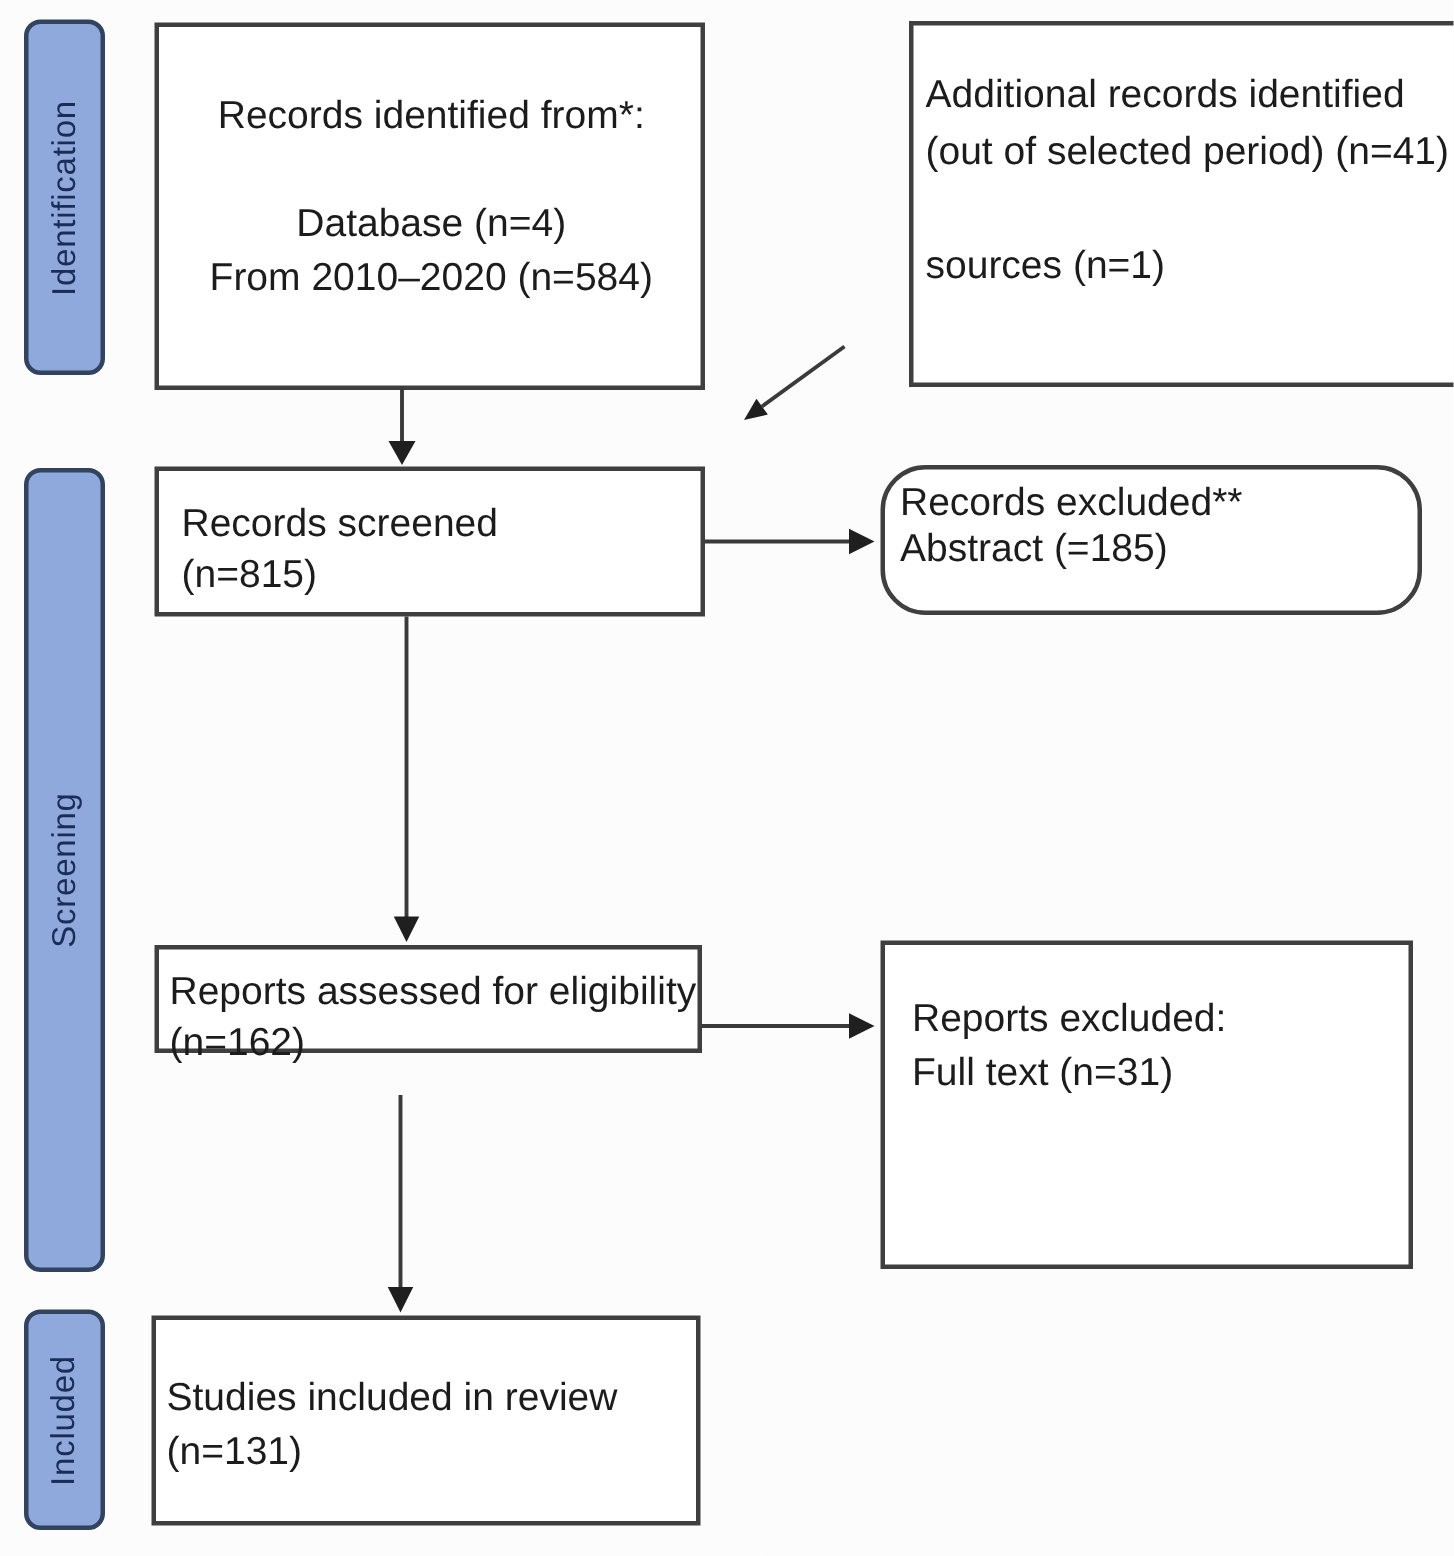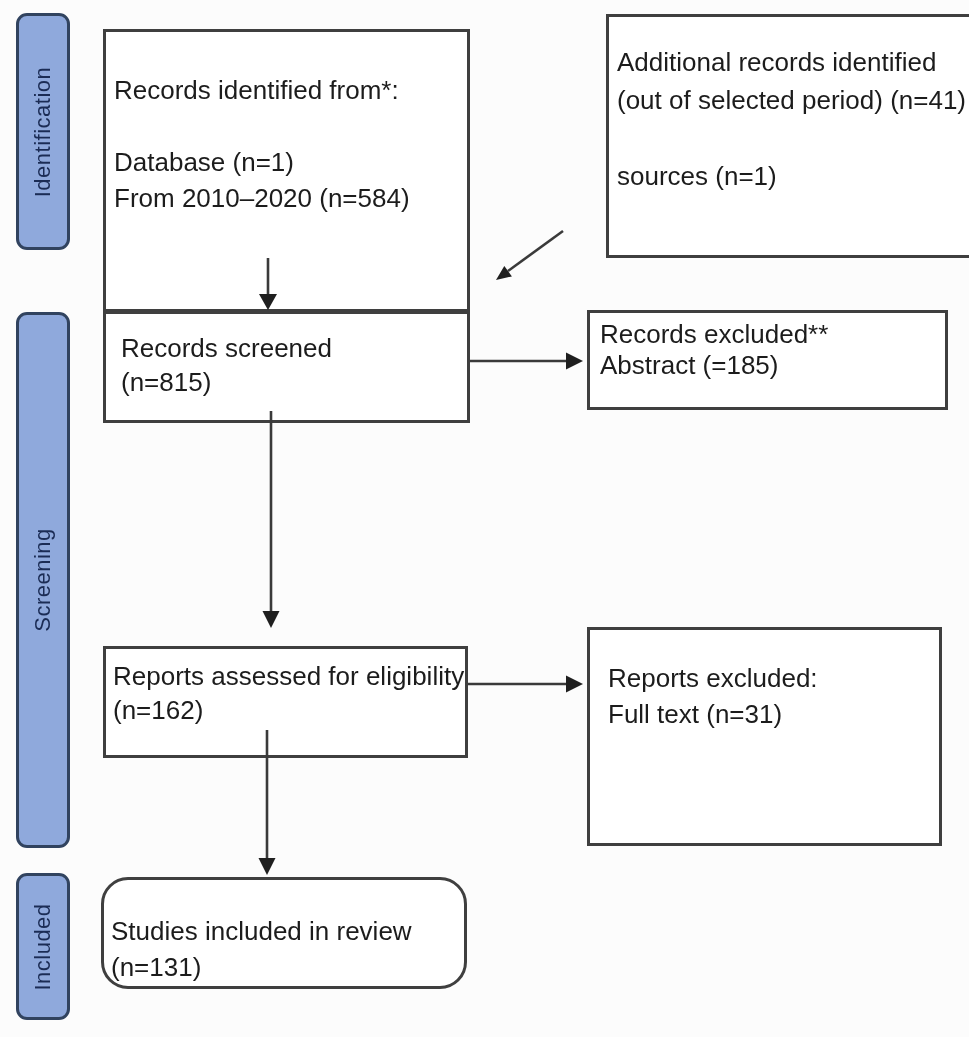--- a/index.html
+++ b/index.html
@@ -41,27 +41,27 @@
     position:absolute;
     background:var(--box-bg);
     border:3px solid var(--box-border);
     box-sizing:border-box;
     font-size:26px;
     line-height:36px;
   }
   .bline{white-space:nowrap;}
   .sp36{height:36px;}
   .sp38{height:38px;}
-  #b1{left:103px;top:29px;width:367px;height:283px;padding:40px 6px 0 8px;}
+  #b1{left:103px;top:15px;width:367px;height:245px;padding:40px 6px 0 8px;text-align:center;}
   #b2{left:606px;top:14px;width:396px;height:244px;padding:26px 4px 0 8px;line-height:38px;}
-  #b3{left:103px;top:311px;width:367px;height:112px;padding:17px 6px 0 15px;line-height:34px;}
-  #b4{left:587px;top:310px;width:361px;height:100px;padding:6px 4px 0 10px;line-height:31px;}
-  #b5{left:103px;top:630px;width:365px;height:112px;padding:10px 4px 0 7px;line-height:34px;margin-top:16px;}
+  #b3{left:103px;top:311px;width:367px;height:100px;padding:17px 6px 0 15px;line-height:34px;}
+  #b4{left:587px;top:310px;width:361px;height:100px;padding:6px 4px 0 10px;line-height:31px;border-radius:30px;}
+  #b5{left:103px;top:630px;width:365px;height:72px;padding:10px 4px 0 7px;line-height:34px;}
   #b6{left:587px;top:627px;width:355px;height:219px;padding:30px 4px 0 18px;}
-  #b7{left:101px;top:877px;width:366px;height:112px;padding:33px 4px 0 7px;border-radius:27px;}
+  #b7{left:101px;top:877px;width:366px;height:140px;padding:33px 4px 0 7px;}
   #arrows{
     position:absolute;left:0;top:0;width:969px;height:1037px;
     pointer-events:none;
   }
   #arrows line{stroke:var(--arrow);stroke-width:2.6px;}
   #arrows polygon{fill:#1f1f1f;stroke:none;}
 </style>
 </head>
 <body>
 
@@ -73,21 +73,21 @@
   <div class="stage" style="left:16px;top:312px;width:54px;height:536px;">
     <span>Screening</span>
   </div>
   <div class="stage" style="left:16px;top:873px;width:54px;height:147px;">
     <span>Included</span>
   </div>
 
   <div class="pbox" id="b1">
     <div class="bline">Records identified from*:</div>
     <div class="bline sp36"></div>
-    <div class="bline">Database (n=1)</div>
+    <div class="bline">Database (n=4)</div>
     <div class="bline">From 2010–2020 (n=584)</div>
   </div>
 
   <div class="pbox" id="b2">
     <div class="bline">Additional records identified</div>
     <div class="bline">(out of selected period) (n=41)</div>
     <div class="bline sp38"></div>
     <div class="bline">sources (n=1)</div>
   </div>
 

